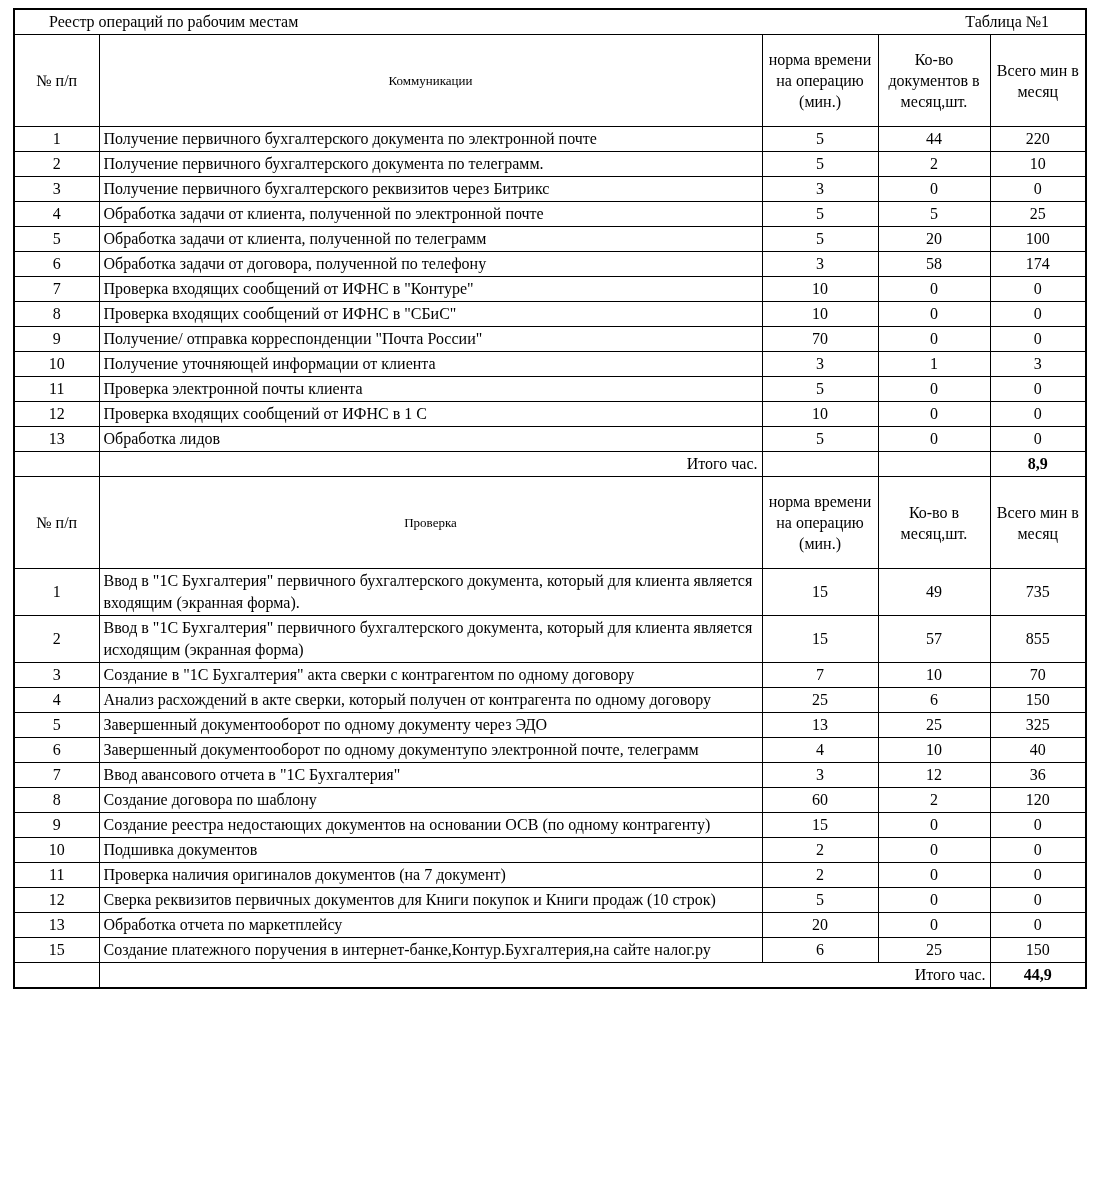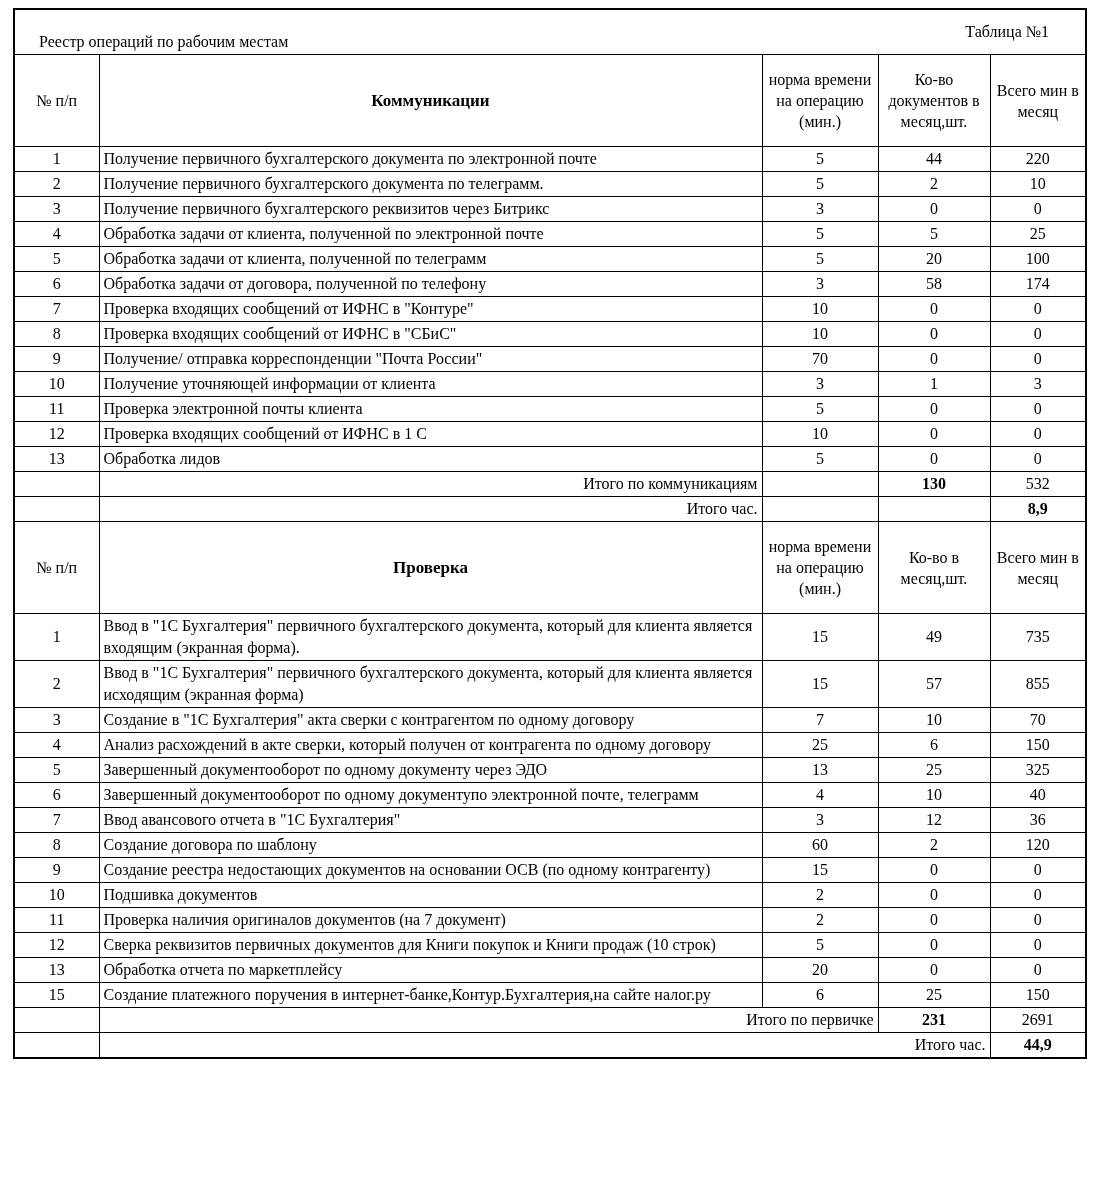--- a/index.html
+++ b/index.html
@@ -8,26 +8,26 @@
          font-family:"Liberation Serif","DejaVu Serif",serif;color:#000;}
   table.reg{border-collapse:collapse;table-layout:fixed;width:1072px;
             border:2px solid #000;font-size:16px;}
   td{border:1px solid #000;padding:1px 4px;vertical-align:middle;overflow:hidden;
      line-height:22px;}
   tr{height:23px;}
   
   tr.title-row{height:25px;}
   tr.title-row td{padding:1px 0;}
   .title-flex{display:flex;justify-content:space-between;align-items:center;}
-  .title-left{padding-left:24px;margin-top:20px;}
+  .title-left{padding-left:34px;}
   .title-right{padding-right:36px;margin-left:32px;}
   
   tr.hdr td{text-align:center;line-height:21px;padding:2px 3px;}
   tr.hdr{height:92px;}
-  .sec-name{font-weight:bold;font-size:17px;margin-left:9px;}
+  .sec-name{font-weight:normal;font-size:13px;margin-left:9px;}
   
   .c{text-align:center;}
   .desc{text-align:left;}
   .r{text-align:right;}
   .b{font-weight:bold;}
 </style>
 </head>
 <body>
 
 <div class="sheet">
@@ -143,27 +143,20 @@
         </tr>
         <tr>
           <td class="c">13</td>
           <td class="desc">Обработка лидов</td>
           <td class="c">5</td>
           <td class="c">0</td>
           <td class="c">0</td>
         </tr>
         <tr>
           <td></td>
-          <td class="r" colspan="1">Итого по коммуникациям</td>
-          <td></td>
-          <td class="c b">130</td>
-          <td class="c">532</td>
-        </tr>
-        <tr>
-          <td></td>
           <td class="r" colspan="1">Итого час.</td>
           <td></td>
           <td></td>
           <td class="c b">8,9</td>
         </tr>
       </tbody>
     <tbody>
         <tr class="hdr">
           <td>№ п/п</td>
           <td class="sec-name">Проверка</td>
@@ -264,24 +257,18 @@
         </tr>
         <tr>
           <td class="c">15</td>
           <td class="desc">Создание платежного поручения в интернет-банке,Контур.Бухгалтерия,на сайте налог.ру</td>
           <td class="c">6</td>
           <td class="c">25</td>
           <td class="c">150</td>
         </tr>
         <tr>
           <td></td>
-          <td class="r" colspan="2">Итого по первичке</td>
-          <td class="c b">231</td>
-          <td class="c">2691</td>
-        </tr>
-        <tr>
-          <td></td>
           <td class="r" colspan="3">Итого час.</td>
           <td class="c b">44,9</td>
         </tr>
       </tbody>
   </table>
 </div>
 
 </body></html>

